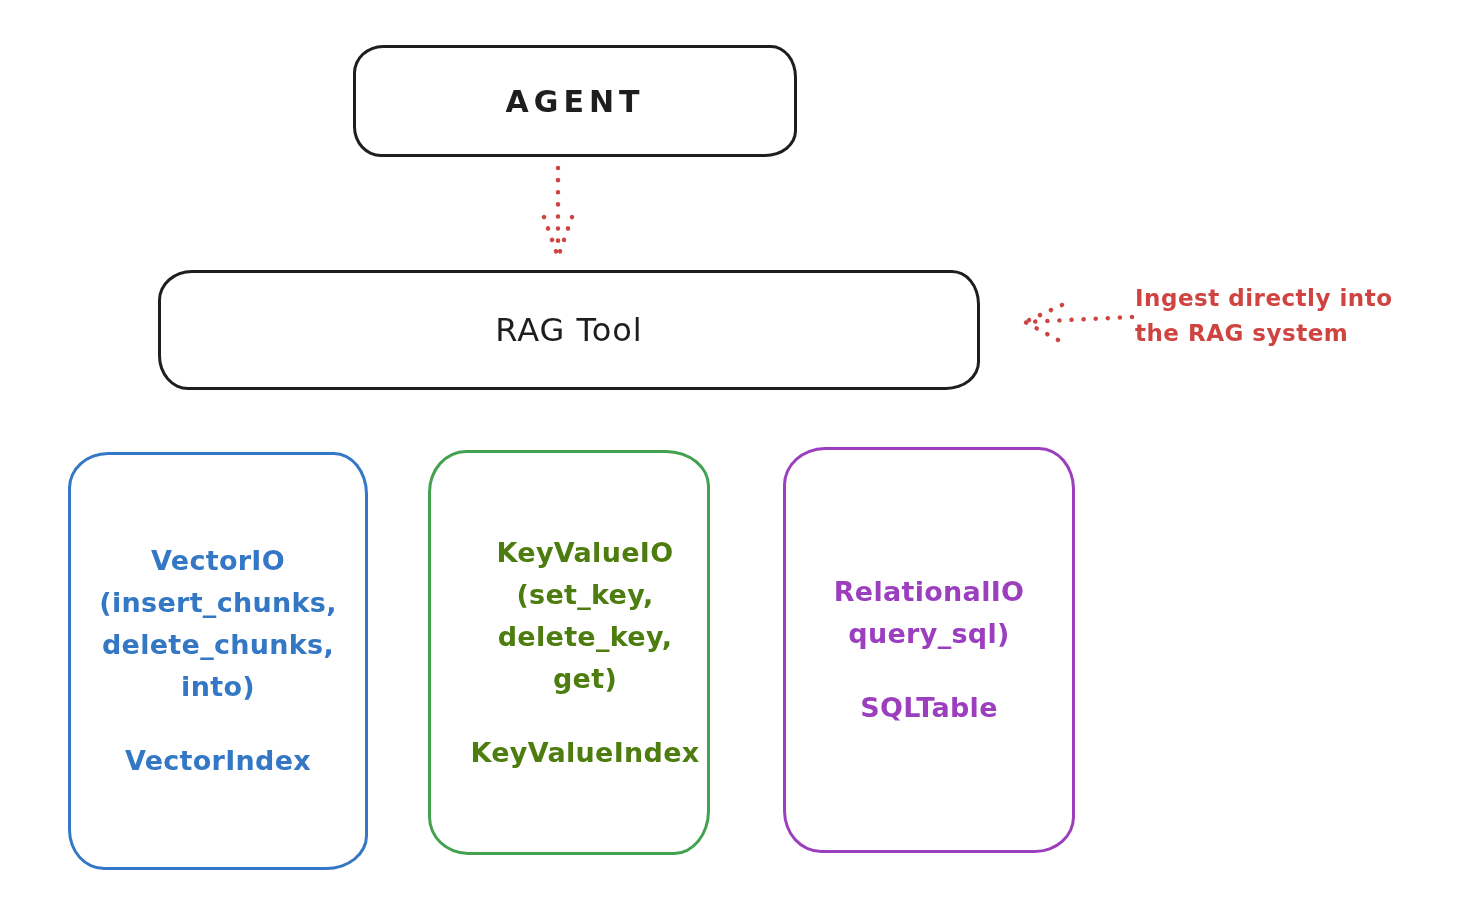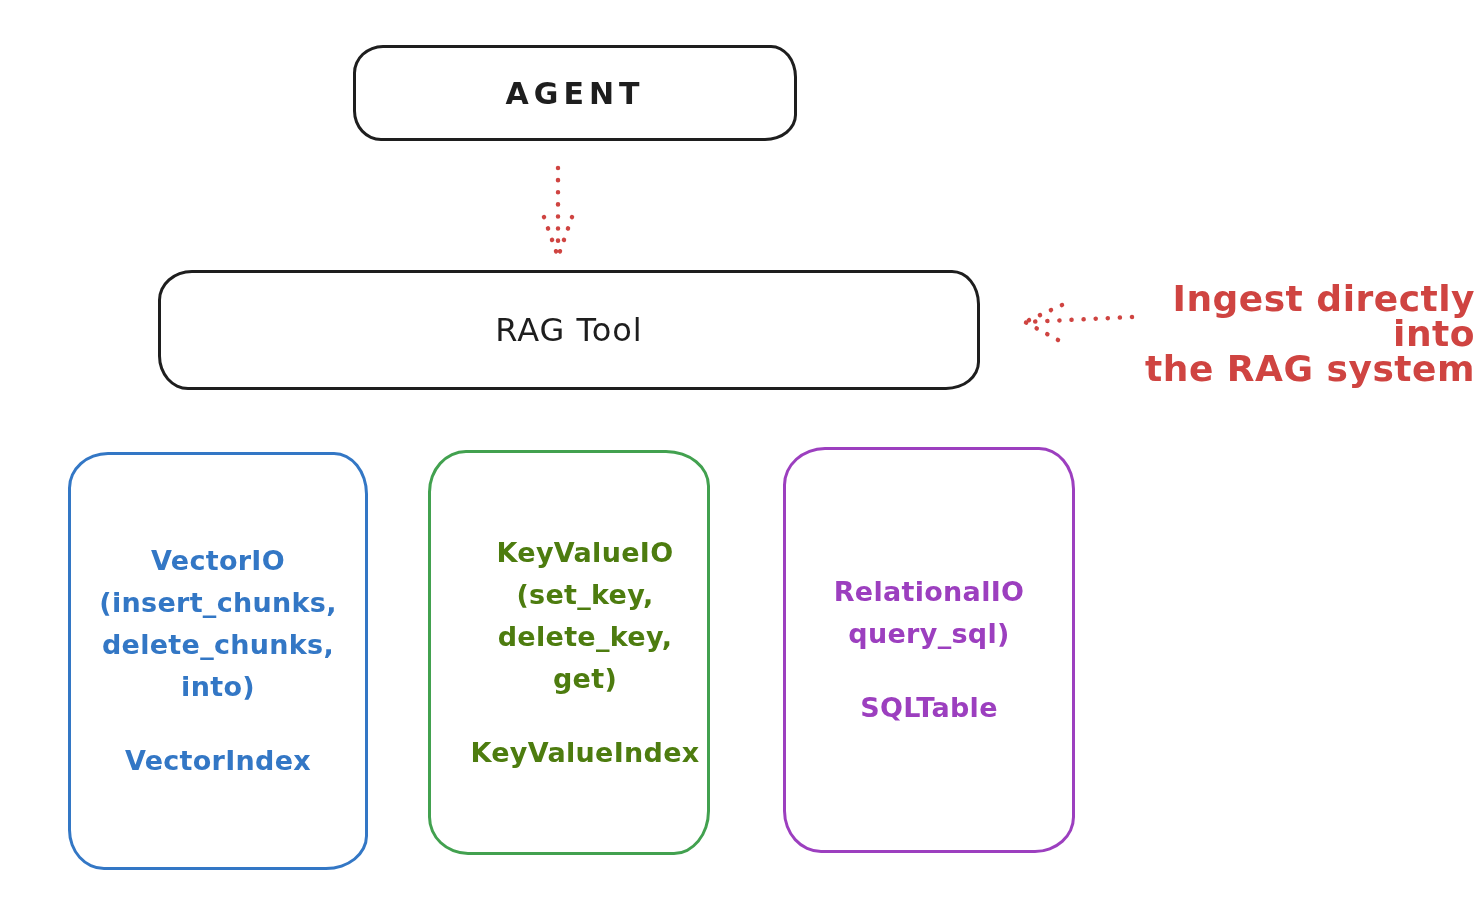--- a/index.html
+++ b/index.html
@@ -19,21 +19,21 @@
     position: absolute;
     box-sizing: border-box;
     background: #ffffff;
     display: flex;
     align-items: center;
     justify-content: center;
     text-align: center;
   }
   
   .agent-box {
-    left: 353px; top: 45px; width: 444px; height: 96px;
+    left: 353px; top: 45px; width: 444px; height: 112px;
     border: 3.5px solid #1e1e1e;
     border-radius: 30px 26px 32px 28px / 28px 32px 26px 30px;
     color: #1e1e1e;
     font-size: 30px;
     font-weight: 700;
     letter-spacing: 5px;
   }
   .rag-box {
     left: 158px; top: 270px; width: 822px; height: 120px;
     border: 3.5px solid #1e1e1e;
@@ -69,24 +69,24 @@
     left: 783px; top: 447px; width: 292px; height: 406px;
     border: 3.5px solid #9c3fbf;
     border-radius: 42px 36px 40px 38px / 38px 42px 36px 42px;
     color: #9c3fbf;
   }
   .arrow-svg { position: absolute; }
   .annotation-text {
     position: absolute;
     left: 1135px; top: 281px; width: 340px;
     color: #cf4441;
-    font-size: 36px;
+    font-size: 23px;
     font-weight: 700;
     line-height: 35px;
-    text-align: right;
+    text-align: left;
     letter-spacing: 0.5px;
   }
 </style>
 </head>
 <body>
 
 <div class="canvas">
 
   <div class="node agent-box">
     <span>AGENT</span>

